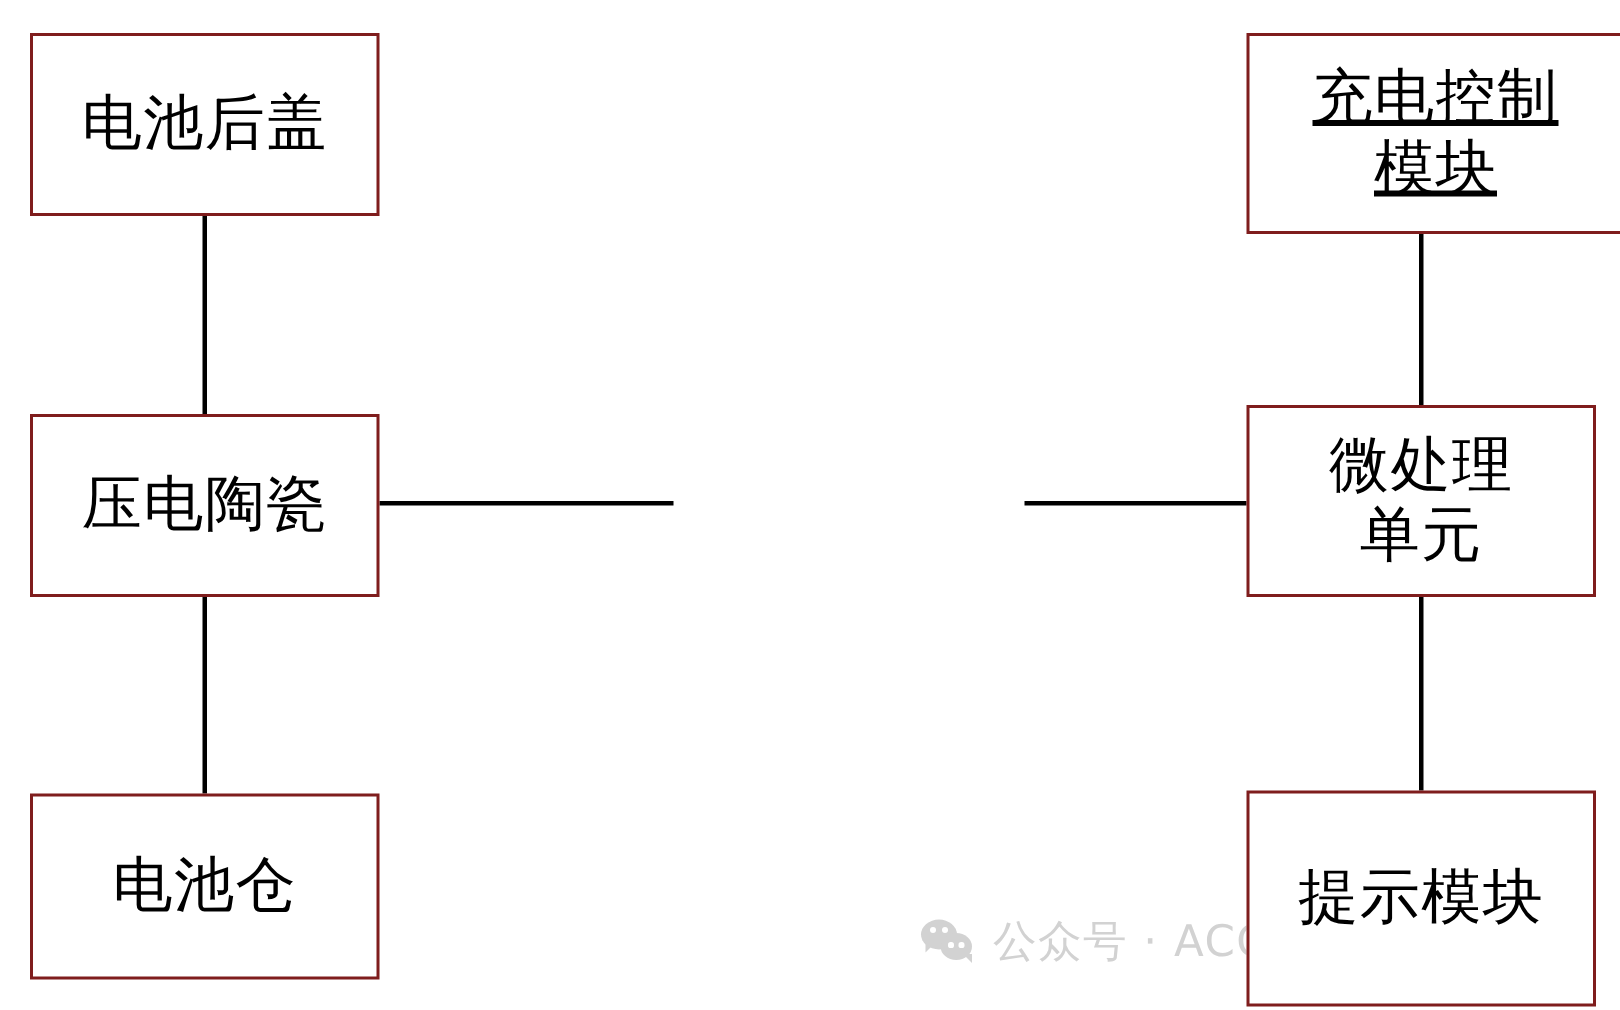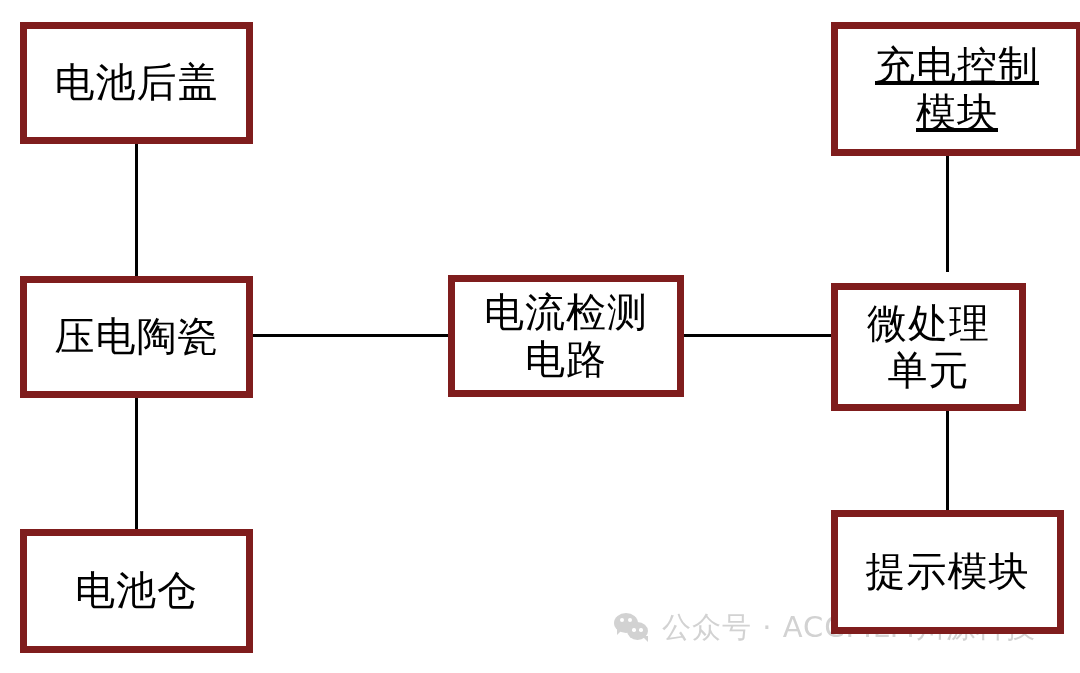--- a/index.html
+++ b/index.html
@@ -13,21 +13,21 @@
   #canvas {
     position: relative;
     width: 1080px;
     height: 673px;
     background: #ffffff;
     overflow: hidden;
   }
   .node {
     position: absolute;
     box-sizing: border-box;
-    border: 7px solid #7f1d1d;
+    border: 2px solid #7f1d1d;
     background: #ffffff;
     display: flex;
     align-items: center;
     justify-content: center;
     text-align: center;
     z-index: 3;
   }
   .node-label {
     font-size: 40px;
     line-height: 1.18;
@@ -42,23 +42,23 @@
     z-index: 1;
   }
   .edge-h { height: 3px; }
   .edge-v { width: 3px; }
 
   
   #node-battery-cover { left: 20px;  top: 22px;  width: 233px; height: 122px; }
   #node-charge-ctrl   { left: 831px; top: 22px;  width: 252px; height: 134px; text-decoration: underline; }
   #node-piezo         { left: 20px;  top: 276px; width: 233px; height: 122px; justify-content: center; }
   #node-current-det   { left: 448px; top: 275px; width: 236px; height: 122px; }
-  #node-mcu           { left: 831px; top: 283px; width: 195px; height: 128px; }
+  #node-mcu           { left: 831px; top: 270px; width: 233px; height: 128px; }
   #node-battery-bay   { left: 20px;  top: 529px; width: 233px; height: 124px; justify-content: center; }
-  #node-alert         { left: 831px; top: 510px; width: 233px; height: 124px; }
+  #node-alert         { left: 831px; top: 527px; width: 233px; height: 144px; }
 
   
   #edge-cover-piezo   { left: 135px; top: 143px; height: 134px; }
   #edge-piezo-bay     { left: 135px; top: 397px; height: 133px; }
   #edge-piezo-current { left: 252px; top: 334px; width: 197px; }
   #edge-current-mcu   { left: 683px; top: 334px; width: 149px; }
   #edge-charge-mcu    { left: 946px; top: 155px; height: 117px; }
   #edge-mcu-alert     { left: 946px; top: 398px; height: 130px; }
 
   
@@ -134,24 +134,20 @@
 
   <div class="node" id="node-charge-ctrl">
     <span class="node-label">充电控制
 模块</span>
   </div>
 
   <div class="node" id="node-piezo">
     <span class="node-label">压电陶瓷</span>
   </div>
 
-  <div class="node" id="node-current-det">
-    <span class="node-label">电流检测
-电路</span>
-  </div>
 
   <div class="node" id="node-mcu">
     <span class="node-label">微处理
 单元</span>
   </div>
 
   <div class="node" id="node-battery-bay">
     <span class="node-label">电池仓</span>
   </div>
 

